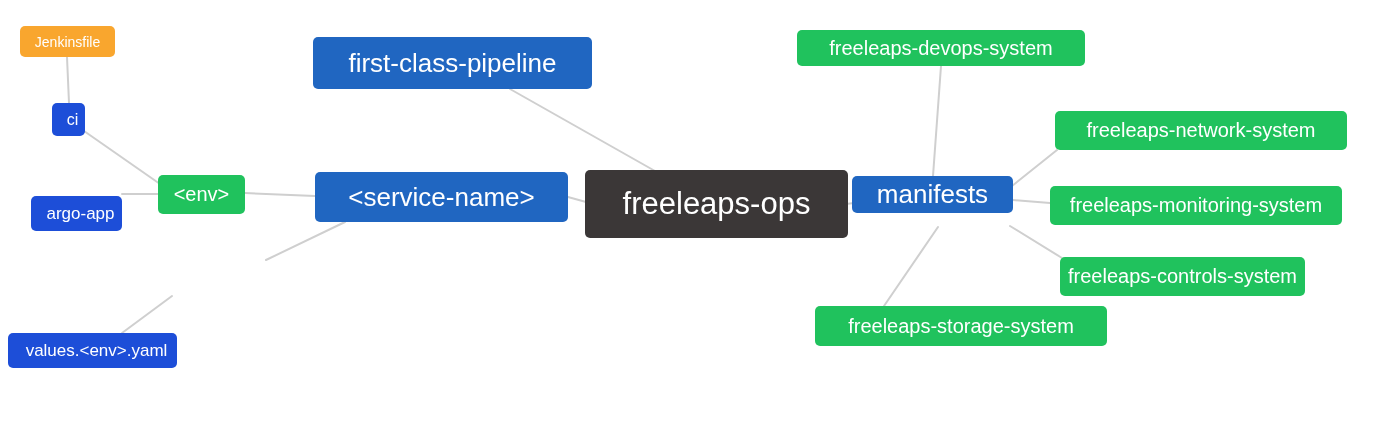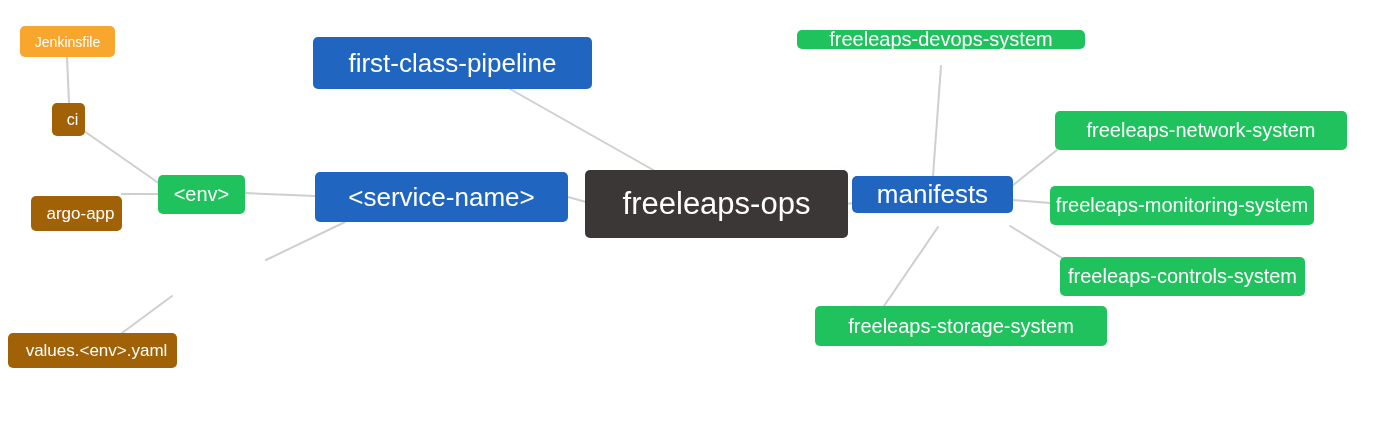--- a/index.html
+++ b/index.html
@@ -33,37 +33,37 @@
     justify-content: center;
     color: #ffffff;
     border-radius: 5px;
     box-sizing: border-box;
     white-space: nowrap;
     cursor: pointer;
     user-select: none;
   }
   .c-blue  { background: #2066C1; }
   .c-green { background: #20C25D; }
-  .c-red   { background: #a16207; padding-left: 8px; }
+  .c-red   { background: #1d4ed8; padding-left: 8px; }
   .c-amber { background: #F9A62E; }
   .c-dark  { background: #3B3737; }
 
   .n-jenkinsfile { left: 20px;   top: 26px;  width: 95px;  height: 31px; font-size: 14px; }
   .n-ci          { left: 52px;   top: 103px; width: 33px;  height: 33px; font-size: 16px; }
   .n-argo        { left: 31px;   top: 176px; width: 91px;  height: 35px; font-size: 17px; margin-top: 20px; }
   .n-env         { left: 158px;  top: 175px; width: 87px;  height: 39px; font-size: 20px; }
   .n-helm        { left: 146px;  top: 258px; width: 119px; height: 38px; font-size: 20px; }
   .n-values      { left: 8px;    top: 333px; width: 169px; height: 35px; font-size: 17px; }
   .n-pipeline    { left: 313px;  top: 37px;  width: 279px; height: 52px; font-size: 26px; }
   .n-service     { left: 315px;  top: 172px; width: 253px; height: 50px; font-size: 26px; }
   .n-root        { left: 585px;  top: 170px; width: 263px; height: 68px; font-size: 31px; }
   .n-manifests   { left: 852px;  top: 176px; width: 161px; height: 37px; font-size: 26px; }
-  .n-devops      { left: 797px;  top: 30px;  width: 288px; height: 19px; font-size: 20px; }
+  .n-devops      { left: 797px;  top: 30px;  width: 288px; height: 36px; font-size: 20px; }
   .n-network     { left: 1055px; top: 111px; width: 292px; height: 39px; font-size: 20px; }
-  .n-monitoring  { left: 1050px; top: 186px; width: 264px; height: 39px; font-size: 20px; }
+  .n-monitoring  { left: 1050px; top: 186px; width: 292px; height: 39px; font-size: 20px; }
   .n-controls    { left: 1060px; top: 257px; width: 245px; height: 39px; font-size: 20px; }
   .n-storage     { left: 815px;  top: 306px; width: 292px; height: 40px; font-size: 20px; }
 </style>
 </head>
 <body>
 
 <div class="canvas">
 
   <svg class="edges" viewBox="0 0 1390 421" xmlns="http://www.w3.org/2000/svg">
     <line x1="67" y1="57" x2="69" y2="103"></line>

